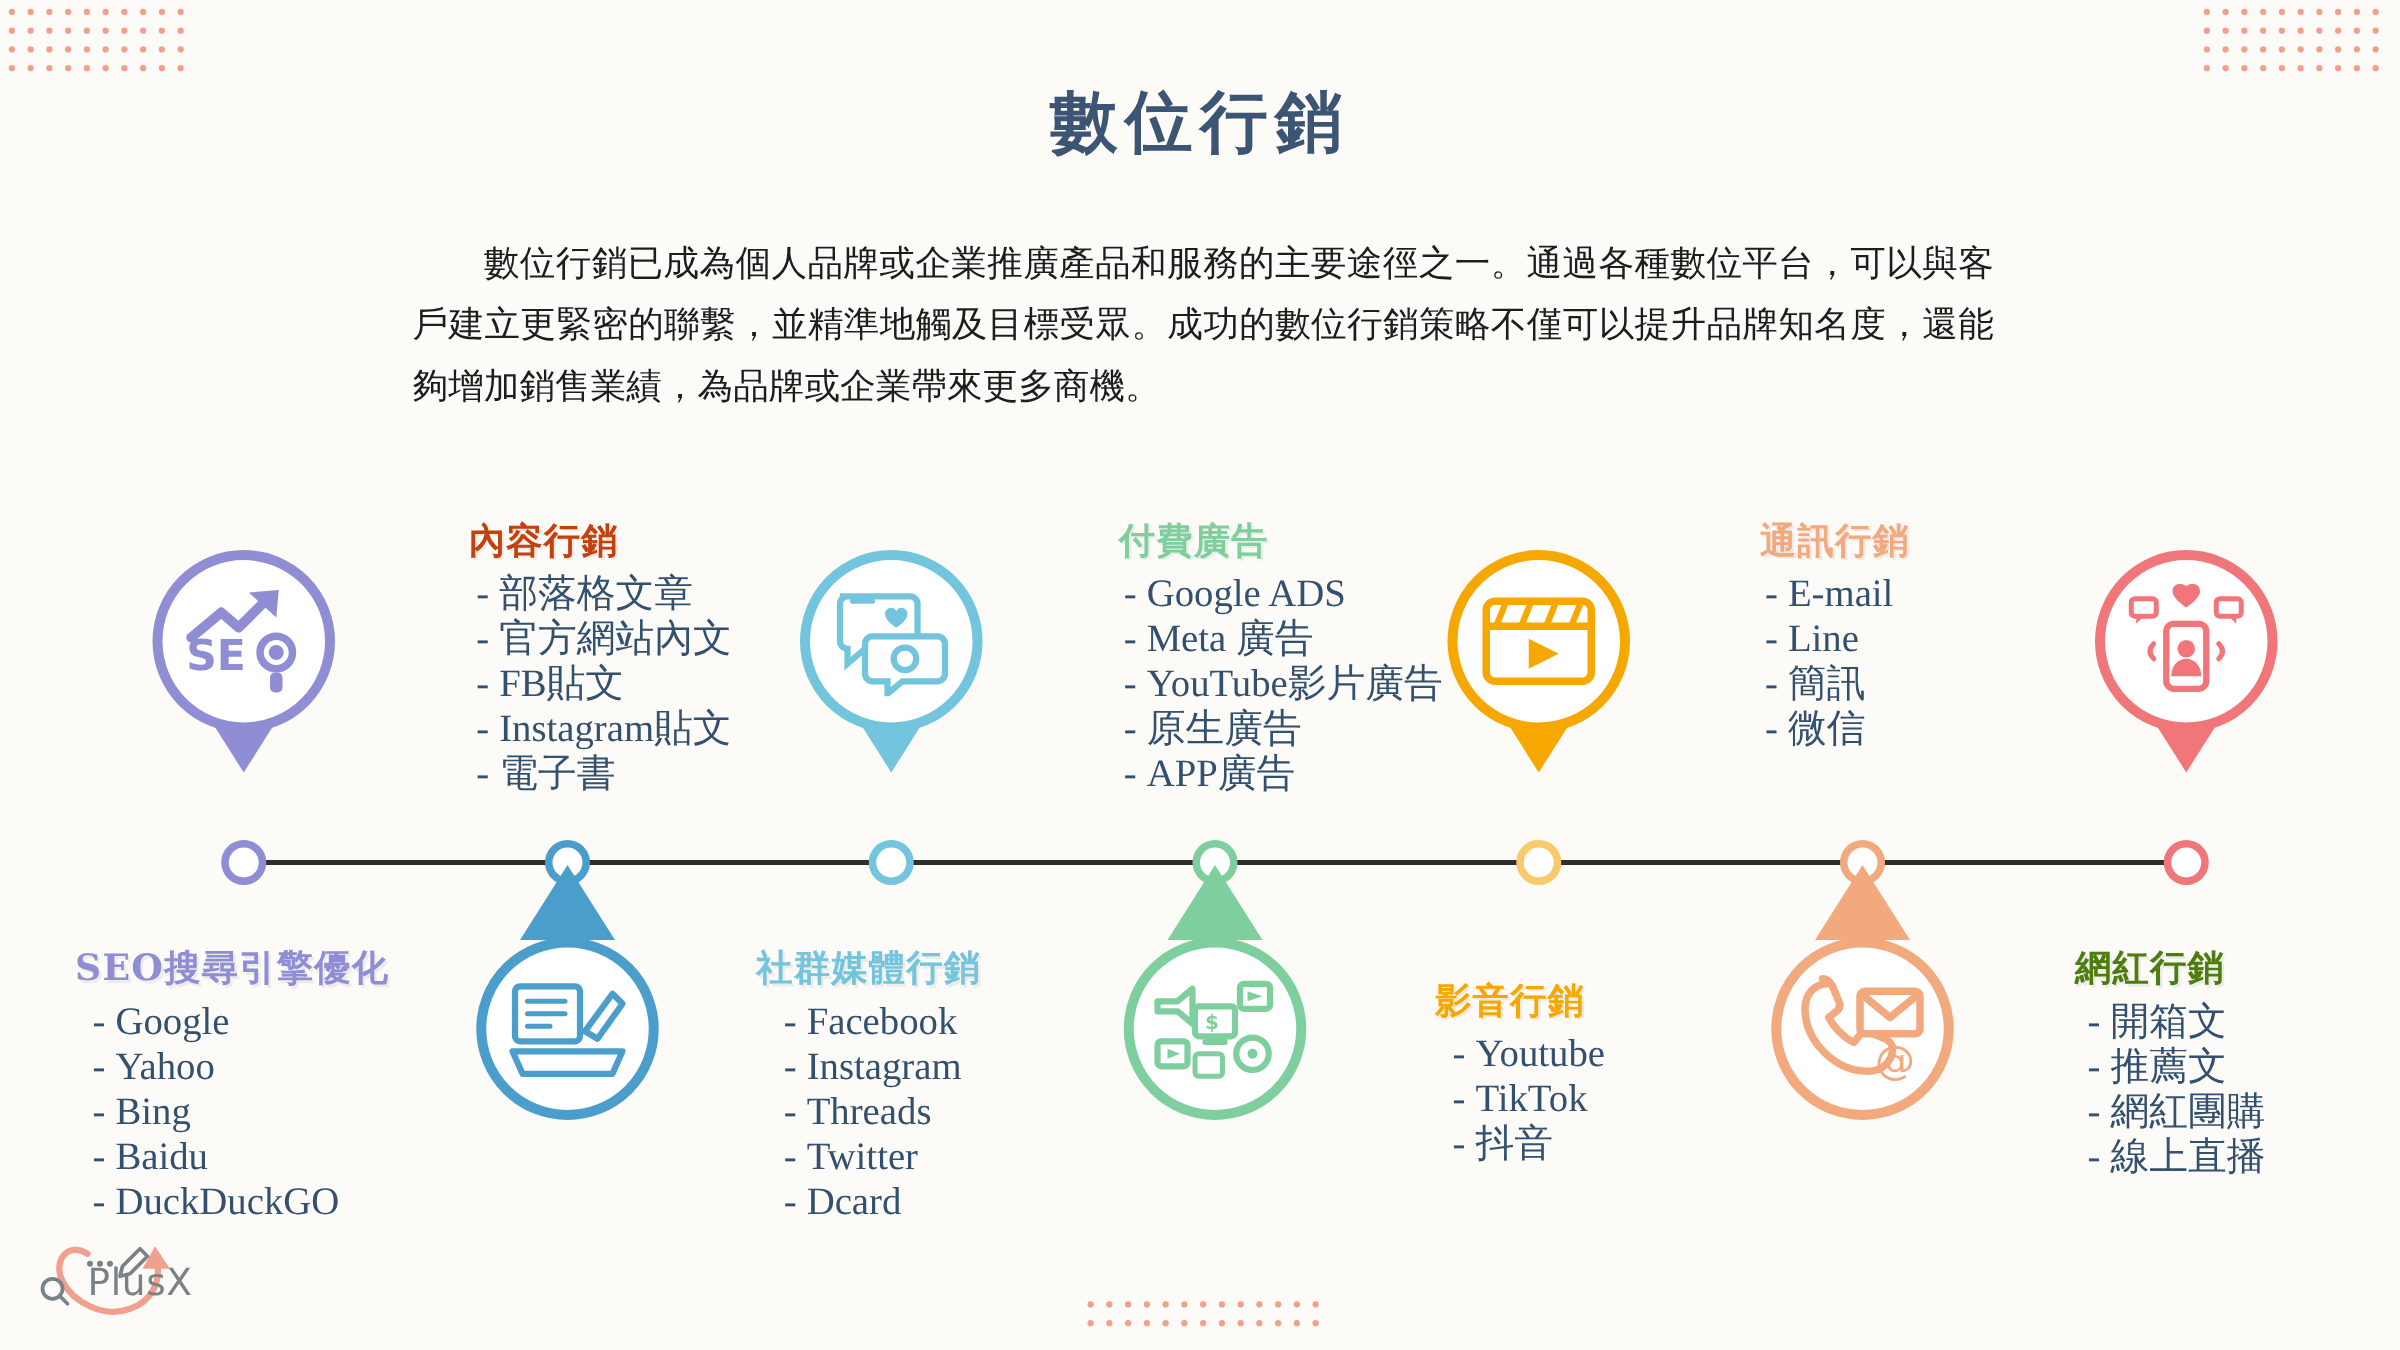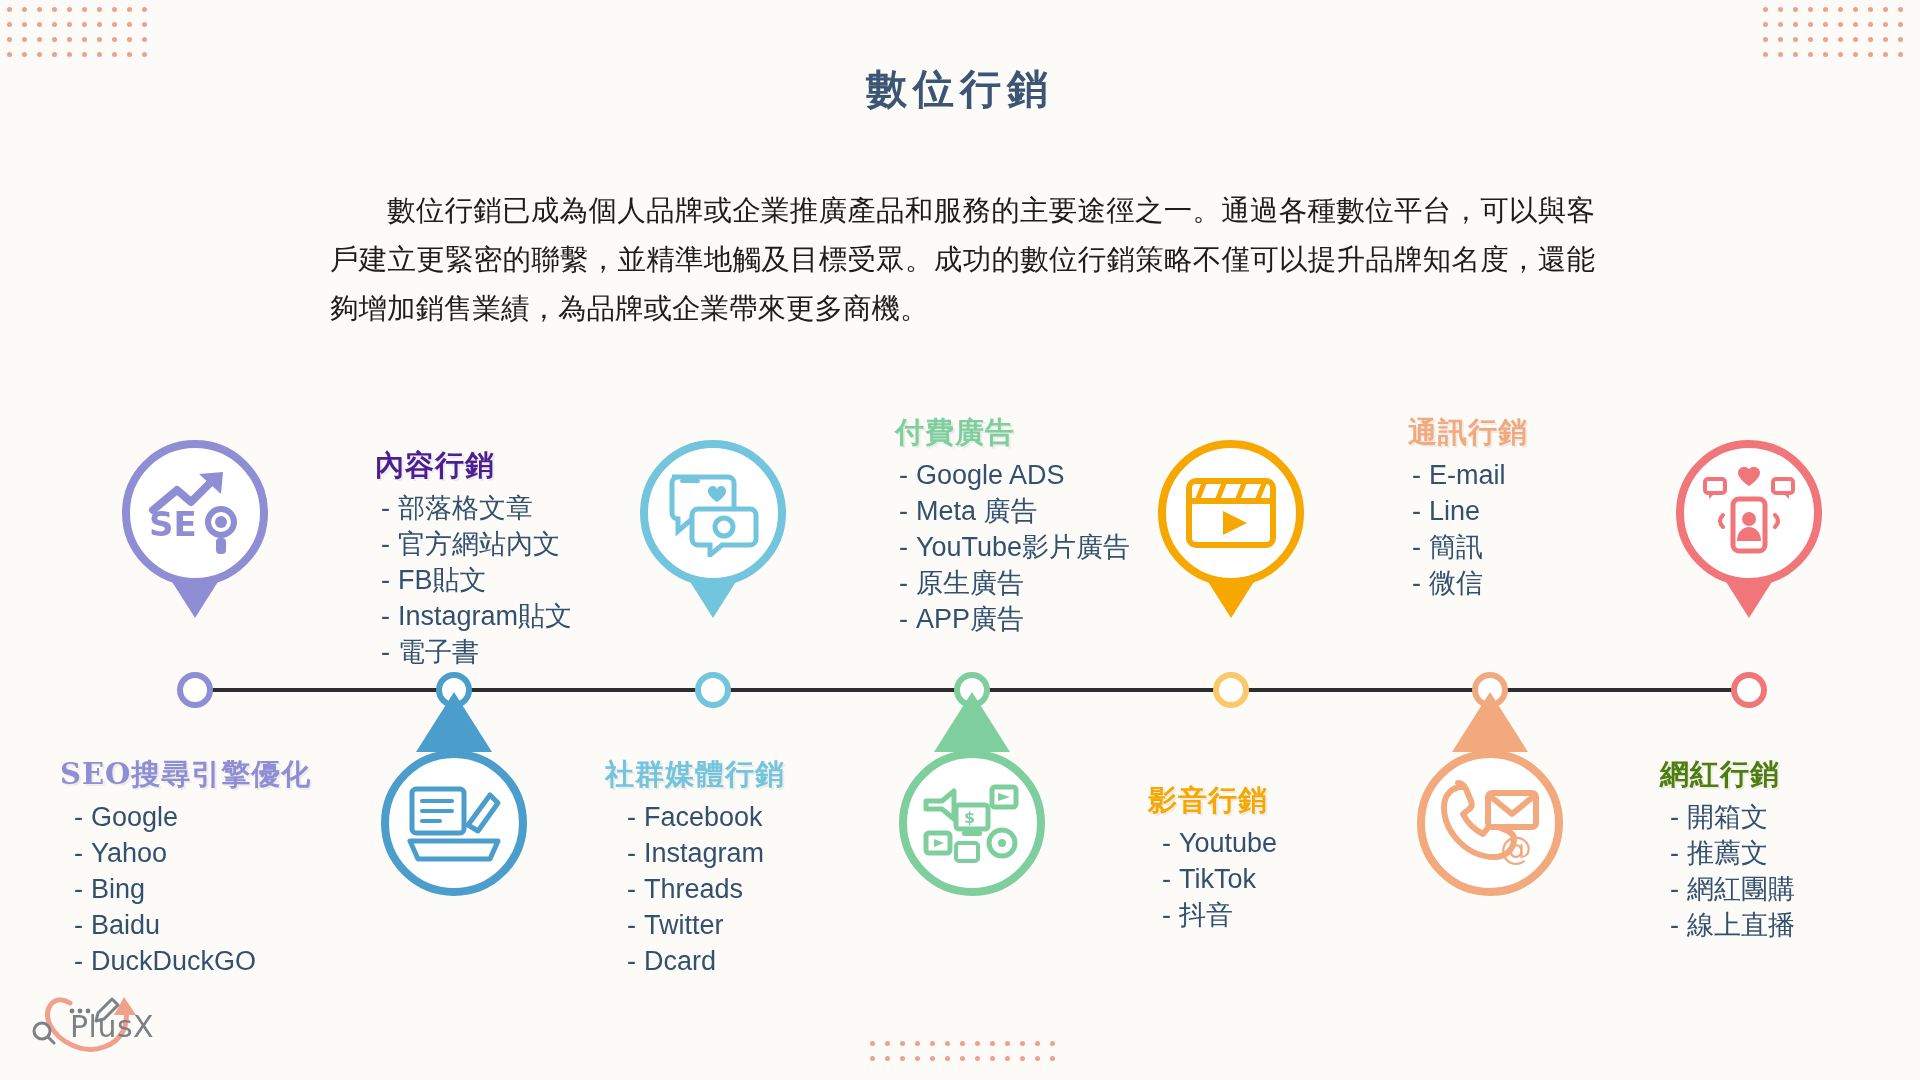--- a/index.html
+++ b/index.html
@@ -18,21 +18,21 @@
   .dots .row{display:flex;}
   .dots .dot{width:5px;height:5px;border-radius:50%;margin:5px;}
   .dots-tl{top:2px;left:2px;}
   .dots-tr{top:2px;right:12px;}
   .dots-bc{bottom:14px;left:865px;}
 
   
   .title{
     position:absolute;top:62px;left:0;width:1920px;text-align:center;
     font-family:"DejaVu Serif","Liberation Serif",serif;
-    font-weight:bold;font-size:41px;letter-spacing:6px;
+    font-weight:bold;font-size:54px;letter-spacing:6px;
     color:#3c5574;
   }
   .intro{
     position:absolute;top:186px;left:330px;width:1265px;
     font-family:"DejaVu Serif","Liberation Serif",serif;
     font-size:28.5px;line-height:49px;color:#1d1d1d;
     text-align:justify;text-indent:2em;
   }
 
   
@@ -84,22 +84,22 @@
   .block{position:absolute;}
   .block h3{
     margin:0 0 4px 0;
     font-family:"DejaVu Serif","Liberation Serif",serif;
     font-weight:bold;font-size:29px;letter-spacing:1px;
     text-shadow:2px 2px 0 rgba(0,0,0,0.06);
     white-space:nowrap;
   }
   .block ul{margin:0;padding:0;list-style:none;}
   .block li{
-    font-size:27px;line-height:36px;color:#33506f;white-space:nowrap;
-    font-family:Liberation Sans, sans-serif;
+    font-size:31px;line-height:36px;color:#33506f;white-space:nowrap;
+    font-family:Liberation Serif, serif;
   }
   .block li .dash{margin-right:8px;}
 
   
   .logo{position:absolute;left:18px;top:985px;width:150px;height:80px;}
   .logo .word{
     position:absolute;left:52px;top:24px;font-size:30px;color:#7b8287;
     font-family:"DejaVu Sans","Liberation Sans",sans-serif;letter-spacing:.5px;
   }
 </style>
@@ -364,21 +364,21 @@
     <ul style="padding-left:14px;">
       <li><span class="dash">-</span><span>Google</span></li>
       <li><span class="dash">-</span><span>Yahoo</span></li>
       <li><span class="dash">-</span><span>Bing</span></li>
       <li><span class="dash">-</span><span>Baidu</span></li>
       <li><span class="dash">-</span><span>DuckDuckGO</span></li>
     </ul>
   </div>
 
   <div class="block" style="left:375px; top:413px;">
-    <h3 style="color:#4c1d95;margin-top:33px;">內容行銷</h3>
+    <h3 style="color:#c2410c;">內容行銷</h3>
     <ul style="padding-left:6px;">
       <li><span class="dash">-</span><span>部落格文章</span></li>
       <li><span class="dash">-</span><span>官方網站內文</span></li>
       <li><span class="dash">-</span><span>FB貼文</span></li>
       <li><span class="dash">-</span><span>Instagram貼文</span></li>
       <li><span class="dash">-</span><span>電子書</span></li>
     </ul>
   </div>
 
   <div class="block" style="left:605px; top:755px;">

